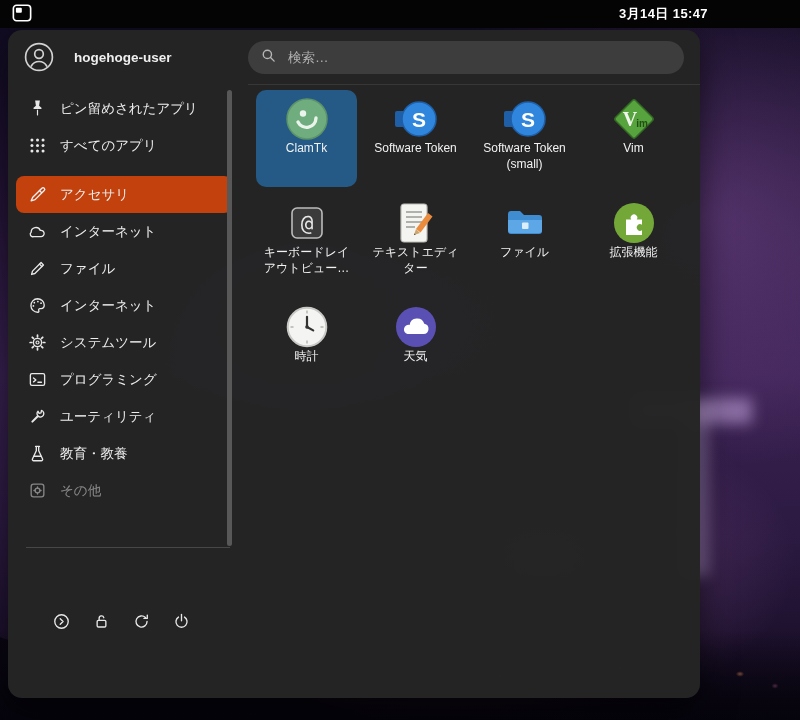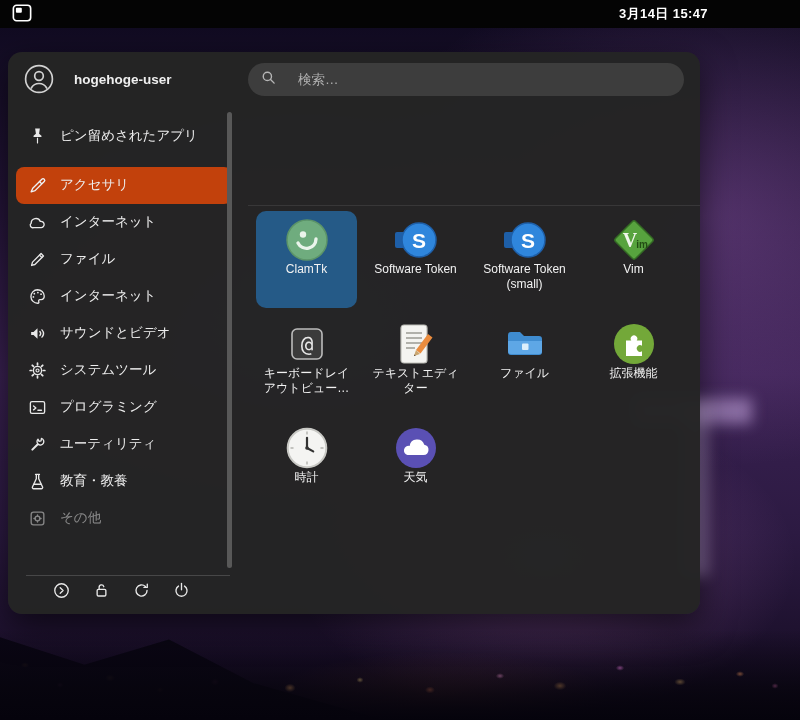--- a/index.html
+++ b/index.html
@@ -61,38 +61,38 @@
   .menu-btn {
     margin-left:8px; width:28px; height:24px; display:flex; align-items:center;
     justify-content:center; background:transparent; border:none; cursor:pointer;
   }
   .clock {
     position:absolute; right:92px; top:0; height:28px; display:flex; align-items:center;
     color:#ffffff; font-size:13px; font-weight:bold; letter-spacing:.4px;
   }
   
   .panel {
-    position:absolute; top:52px; left:8px; width:692px; height:562px;
+    position:absolute; top:30px; left:8px; width:692px; height:668px;
     background:rgba(37,37,37,.985); border-radius:14px;
     box-shadow:0 12px 34px rgba(0,0,0,.6);
     display:flex; flex-direction:column; z-index:4; overflow:hidden;
   }
   .phead { flex:0 0 54px; display:flex; align-items:center; padding:0 16px; }
   .avatar { width:30px; height:30px; display:flex; }
   .uname { margin-left:20px; color:#efefef; font-size:13.5px; font-weight:bold; }
   .searchbox {
     margin-left:auto; width:436px; height:33px; border-radius:17px; background:#3d3d3d;
-    display:flex; align-items:center; padding:0 13px; gap:22px;
+    display:flex; align-items:center; padding:0 13px; gap:12px;
   }
   .searchbox input {
     flex:1; background:transparent; border:none; outline:none;
     color:#ddd; font-size:13.5px; font-family:inherit;
   }
   .searchbox input::placeholder { color:#b0b0b0; }
-  .pbody { flex:1; display:flex; position:relative;align-items:center; }
+  .pbody { flex:1; display:flex; position:relative; }
   
   .sidebar { flex:0 0 240px; display:flex; flex-direction:column; padding-top:6px; }
   .side-list { height:456px; overflow:hidden; padding:0 16px 0 8px; display:flex; flex-direction:column; }
   .side-item {
     flex:0 0 37px; height:37px; display:flex; align-items:center; gap:13px;
     padding:0 8px 0 12px; border-radius:8px; color:#ededed; font-size:13.5px; cursor:pointer;
   }
   .side-item.selected { background:#c2410c; }
   .side-item.gap-top { margin-top:12px; }
   .side-item.dimmed { opacity:.5; }
@@ -176,20 +176,36 @@
 
           <div class="side-item">
             <span class="sicon">
                 <svg viewBox="0 0 24 24">
                   <path fill="#e8e8e8" d="M9 2h6l-1 6.5 3 2.5v1.5H7V11l3-2.5zM11.25 13.5h1.5V20l-.75 1.6-.75-1.6z"></path>
                 </svg>
               </span>
             <span>ピン留めされたアプリ</span>
           </div>
 
+          <div class="side-item">
+            <span class="sicon">
+                <svg viewBox="0 0 24 24" fill="#e8e8e8">
+                  <circle cx="5" cy="5" r="1.9"></circle>
+                  <circle cx="12" cy="5" r="1.9"></circle>
+                  <circle cx="19" cy="5" r="1.9"></circle>
+                  <circle cx="5" cy="12" r="1.9"></circle>
+                  <circle cx="12" cy="12" r="1.9"></circle>
+                  <circle cx="19" cy="12" r="1.9"></circle>
+                  <circle cx="5" cy="19" r="1.9"></circle>
+                  <circle cx="12" cy="19" r="1.9"></circle>
+                  <circle cx="19" cy="19" r="1.9"></circle>
+                </svg>
+              </span>
+            <span>すべてのアプリ</span>
+          </div>
 
           <div class="side-item selected gap-top">
             <span class="sicon">
                 <svg viewBox="0 0 24 24" fill="none" stroke="#eef2f6" stroke-width="1.7" stroke-linecap="round" stroke-linejoin="round">
                   <path d="M4 20l5-1.5L20.5 7a2.1 2.1 0 0 0-3-3L6 15.5z"></path>
                   <path d="M14.5 7L17 9.5"></path>
                 </svg>
               </span>
             <span>アクセサリ</span>
           </div>
@@ -221,32 +237,20 @@
                     <circle cx="8" cy="8.5" r="1.1"></circle>
                     <circle cx="12.5" cy="7" r="1.1"></circle>
                     <circle cx="16.5" cy="9" r="1.1"></circle>
                     <circle cx="6.8" cy="12.5" r="1.1"></circle>
                   </g>
                 </svg>
               </span>
             <span>インターネット</span>
           </div>
 
-          <div class="side-item">
-            <span class="sicon">
-                <svg viewBox="0 0 24 24">
-                  <path fill="#e8e8e8" d="M4 10h3l5-4.5v13L7 14H4z"></path>
-                  <g fill="none" stroke="#e8e8e8" stroke-width="1.7" stroke-linecap="round">
-                    <path d="M15 9.5a3.8 3.8 0 0 1 0 5"></path>
-                    <path d="M17.6 7.4a7 7 0 0 1 0 9.2"></path>
-                  </g>
-                </svg>
-              </span>
-            <span>サウンドとビデオ</span>
-          </div>
 
           <div class="side-item">
             <span class="sicon">
                 <svg viewBox="0 0 24 24" fill="none" stroke="#e8e8e8" stroke-linecap="round">
                   <circle cx="12" cy="12" r="5.2" stroke-width="1.7"></circle>
                   <circle cx="12" cy="12" r="1.9" stroke-width="1.5"></circle>
                   <g stroke-width="2.2">
                     <path d="M12 2.7v2.1M12 19.2v2.1M2.7 12h2.1M19.2 12h2.1M5.4 5.4l1.5 1.5M17.1 17.1l1.5 1.5M5.4 18.6l1.5-1.5M17.1 6.9l1.5-1.5"></path>
                   </g>
                 </svg>

